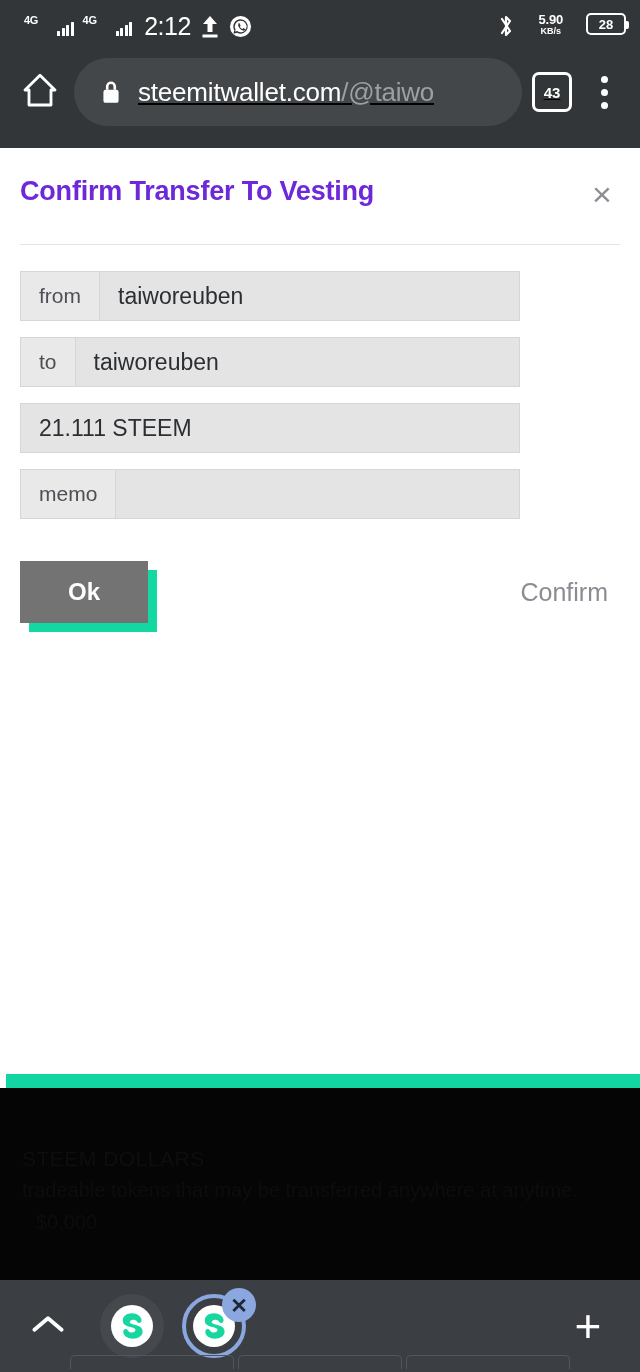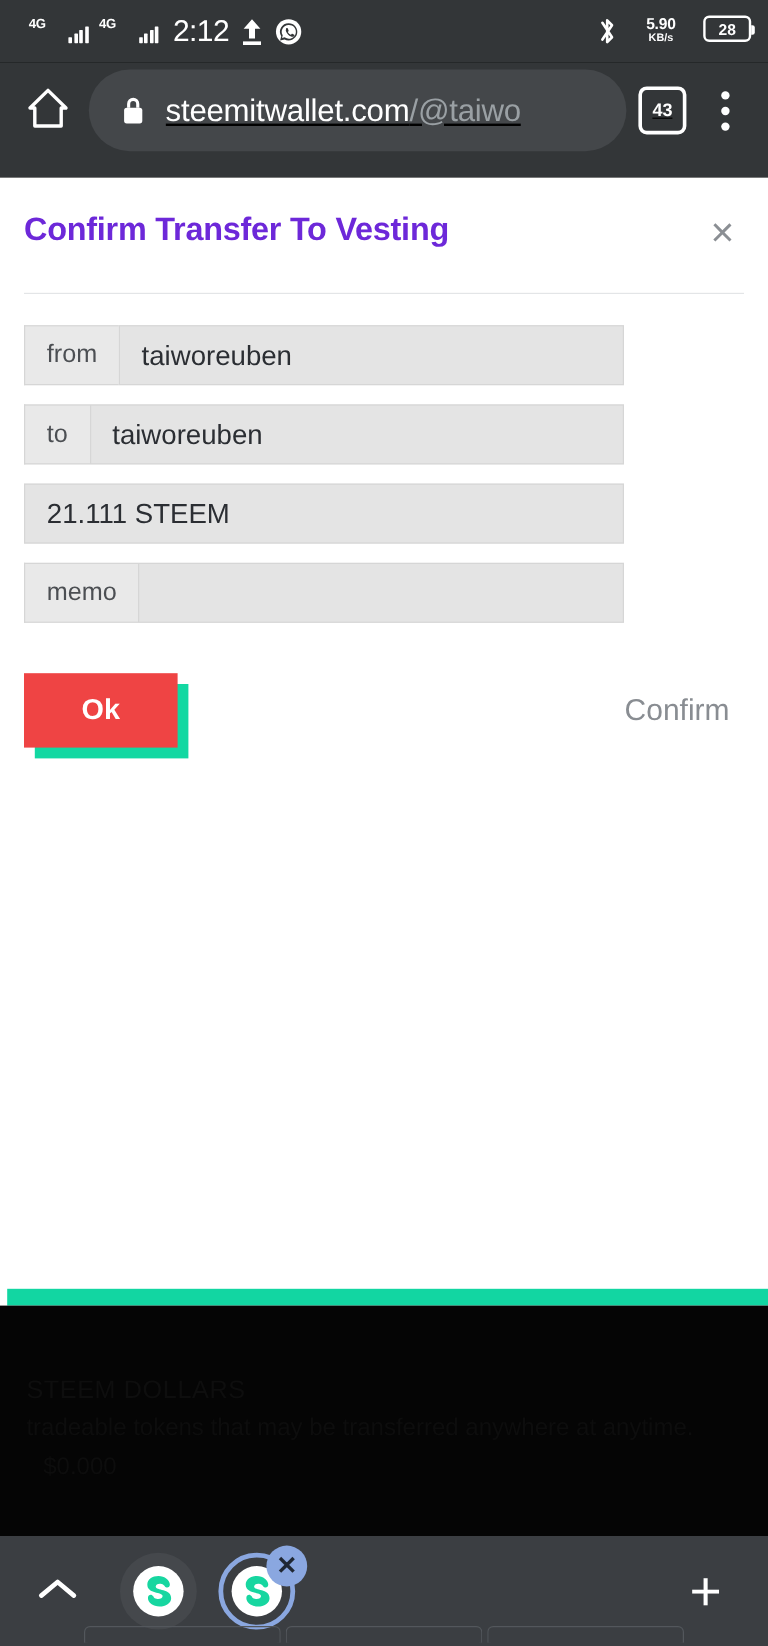--- a/index.html
+++ b/index.html
@@ -237,21 +237,21 @@
     white-space: nowrap;
   }
 
   .actions {
     display: flex;
     align-items: center;
     margin-top: 42px;
     padding-right: 12px;
   }
   .ok-btn {
-    background: #ef4444;
+    background: #737373;
     color: #ffffff;
     font-size: 24px;
     font-weight: bold;
     width: 128px;
     height: 62px;
     display: flex;
     align-items: center;
     justify-content: center;
     box-shadow: 9px 9px 0 0 #13d8a2;
     border: none;

